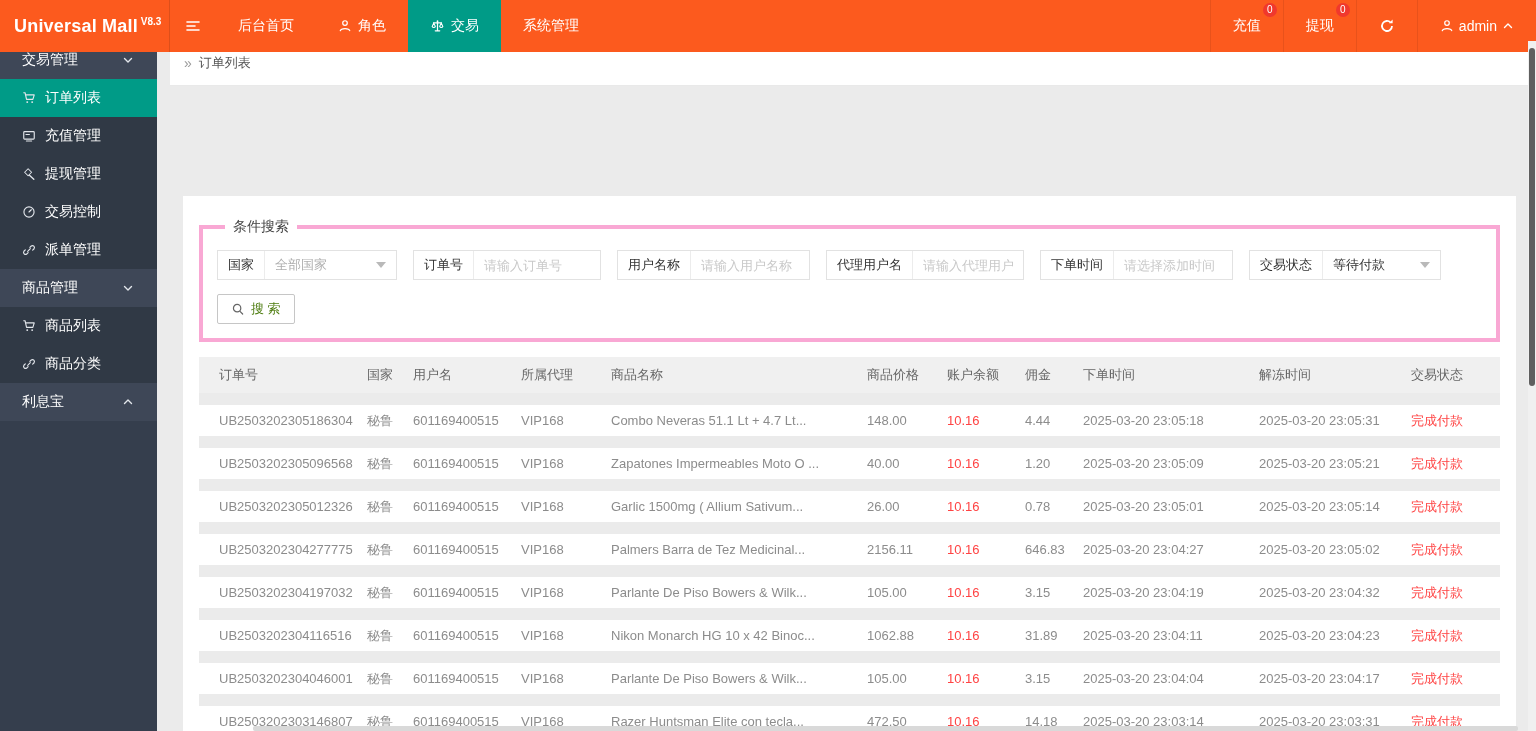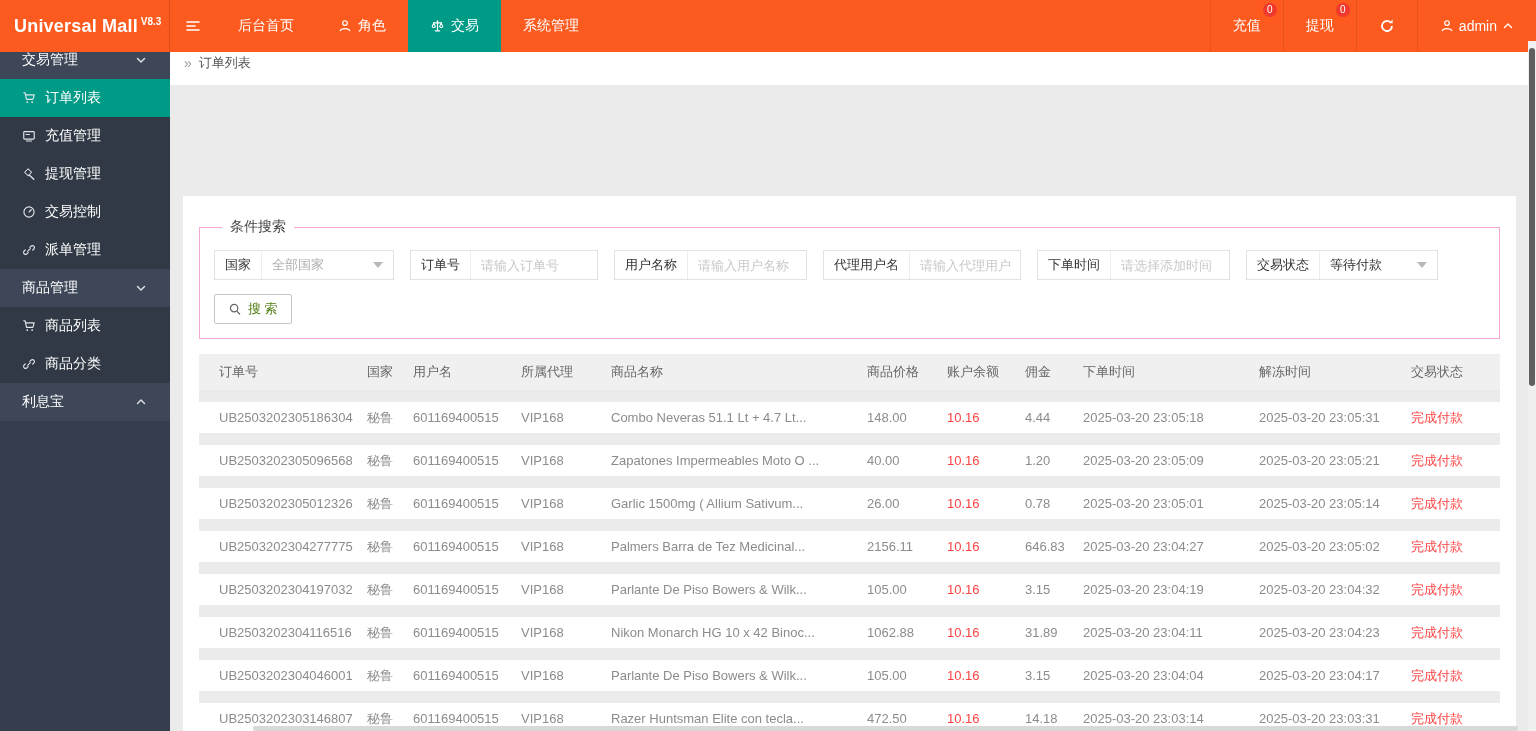--- a/index.html
+++ b/index.html
@@ -21,40 +21,40 @@
   .nav-item.active { background:var(--teal); }
   .hdr-right { margin-left:auto; display:flex; align-items:stretch; }
   .hdr-btn { position:relative; display:flex; align-items:center; gap:5px; padding:0 22px;
     font-size:14px; border-left:1px solid rgba(0,0,0,.08); cursor:pointer; }
   .badge { position:absolute; top:3px; right:6px; min-width:14px; height:14px;
     background:#f0382d; border-radius:8px; font-size:10px; line-height:14px;
     text-align:center; padding:0 3px; }
   .icon { display:inline-flex; align-items:center; justify-content:center; color:inherit; }
 
   
-  .sidebar { position:absolute; top:41px; left:0; width:170px; bottom:0;
+  .sidebar { position:absolute; top:41px; left:0; width:157px; bottom:0;
     background:#353e4d; z-index:20; }
   .side-item { height:38px; display:flex; align-items:center; padding:0 14px 0 22px;
     color:#fff; font-size:14px; cursor:pointer; }
   .side-item .icon { margin-right:9px; color:#e3e7ec; }
   .side-item.group { background:#3e4757; padding-left:22px; }
   .side-item.sub { background:#303945; }
   .side-item.active { background:var(--teal); }
   .side-chevron { margin-left:auto; color:#c9ced6; }
 
   
   .main { position:absolute; top:41px; left:170px; right:8px; bottom:0; }
   .breadcrumb-bar { height:45px; background:#fff; display:flex; align-items:center;
     padding-left:14px; border-bottom:1px solid #e9e9e9; font-size:13px; color:#555; }
   .crumb-prefix { color:#9a9a9a; font-size:14px; margin-right:7px; }
   .content { padding:110px 12px 0 13px; }
   .panel { background:#fff; min-height:535px; padding:22px 16px 0 16px; }
 
   
-  fieldset.search { border:1px solid #f9a8d4; padding:6px 14px 14px 14px; }
+  fieldset.search { border:4px solid #f9a8d4; padding:6px 14px 14px 14px; }
   fieldset.search legend { font-size:14px; color:#444; padding:0 8px; margin-left:8px; }
   .sf-row { display:flex; gap:16px; margin-top:8px; }
   .sf { display:flex; align-items:center; height:30px; border:1px solid #e2e2e2;
     background:#fff; }
   .sf-label { font-size:13px; color:#333; padding:0 10px; white-space:nowrap;
     border-right:1px solid #ececec; height:100%; display:flex; align-items:center; }
   .sf input { border:none; outline:none; flex:1; min-width:0; padding:0 10px;
     font-size:13px; color:#666; font-family:inherit; background:transparent; }
   .sf input::placeholder { color:#c9c9c9; }
   .sf-value { flex:1; padding:0 10px; font-size:13px; }

